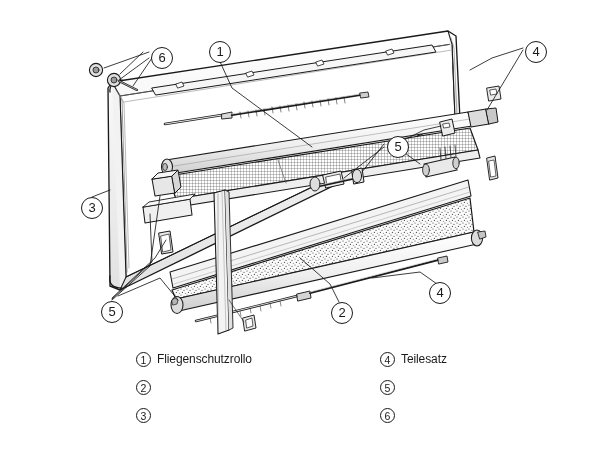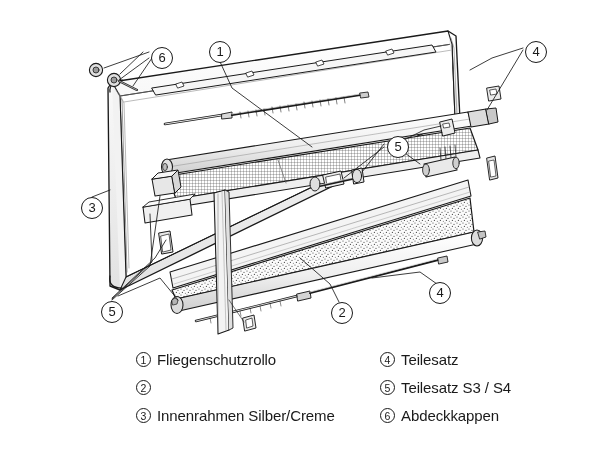--- a/index.html
+++ b/index.html
@@ -64,21 +64,21 @@
     border: 1.1px solid #1a1a1a;
     border-radius: 50%;
     font-size: 10.5px;
     line-height: 14px;
     text-align: center;
     margin-right: 6px;
     box-sizing: border-box;
     font-family: "Liberation Sans", sans-serif;
   }
   .legend-label {
-    font-size: 15px;
+    font-size: 12px;
     letter-spacing: -0.1px;
     white-space: nowrap;
   }
 
   
   .callout {
     position: absolute;
     width: 22px;
     height: 22px;
     border: 1.3px solid #1a1a1a;
@@ -336,31 +336,28 @@
   <div class="legend-col col-left">
     <div class="legend-row">
       <span class="legend-num">1</span>
       <span class="legend-label">Fliegenschutzrollo</span>
     </div>
     <div class="legend-row">
       <span class="legend-num">2</span>
     </div>
     <div class="legend-row">
       <span class="legend-num">3</span>
-      <span class="legend-label">Innenrahmen Silber/Creme</span>
     </div>
   </div>
 
   <div class="legend-col col-right">
     <div class="legend-row">
       <span class="legend-num">4</span>
       <span class="legend-label">Teilesatz</span>
     </div>
     <div class="legend-row">
       <span class="legend-num">5</span>
-      <span class="legend-label">Teilesatz S3 / S4</span>
     </div>
     <div class="legend-row">
       <span class="legend-num">6</span>
-      <span class="legend-label">Abdeckkappen</span>
     </div>
   </div>
 </div>
 
 </body></html>

